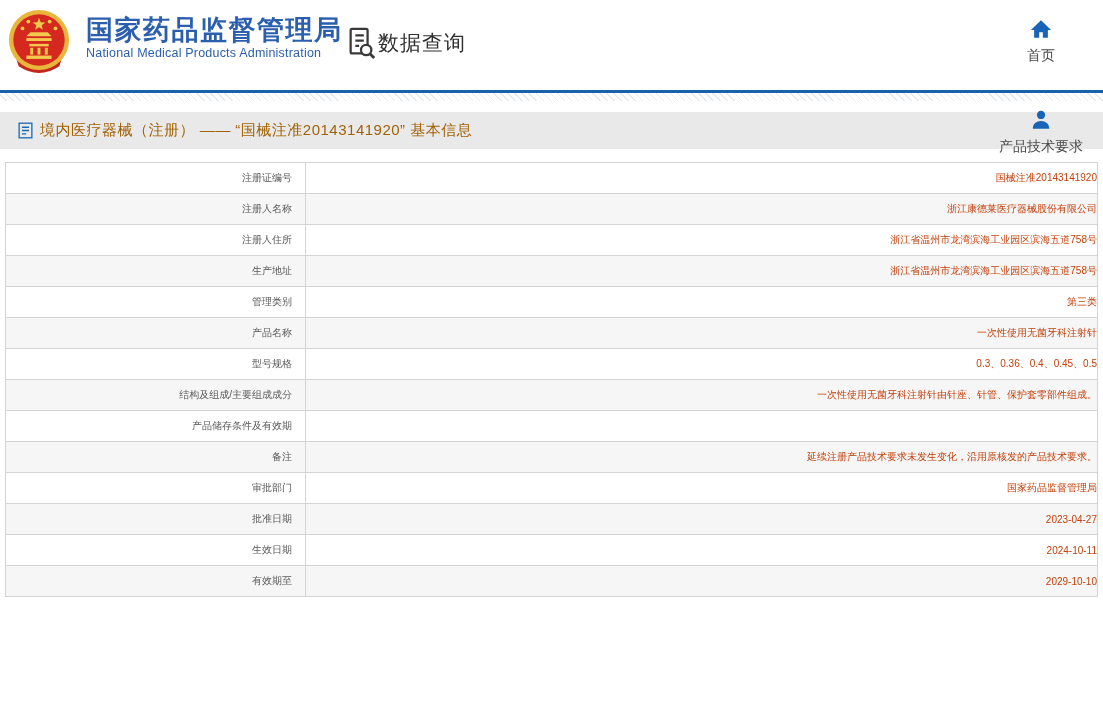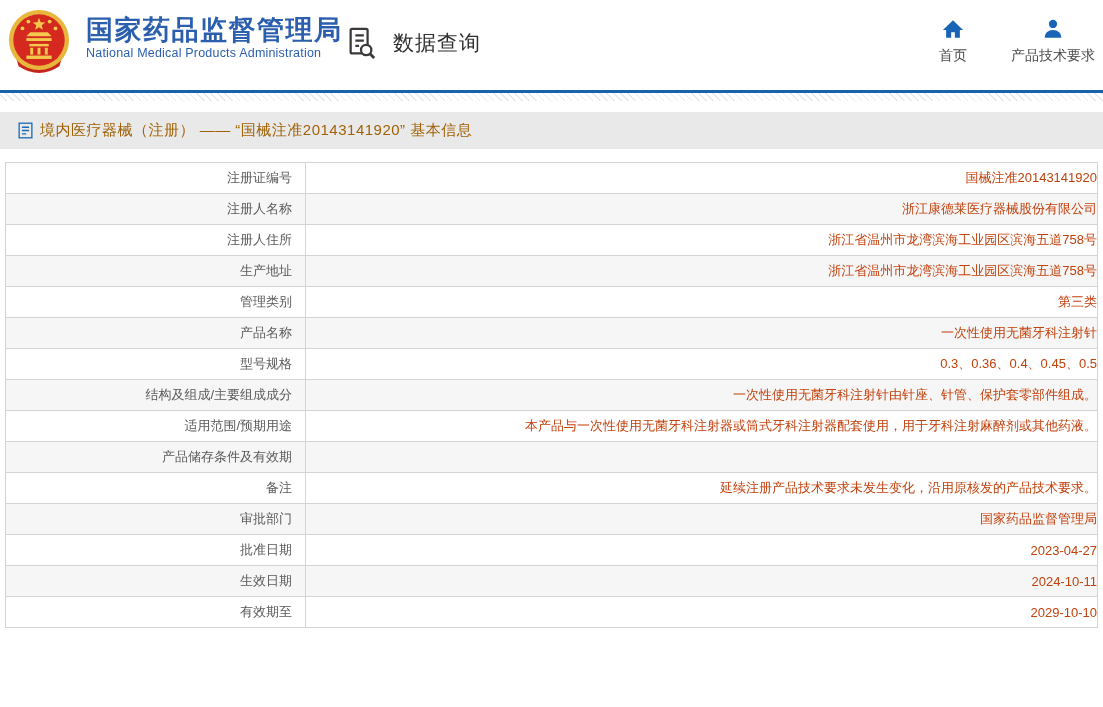--- a/index.html
+++ b/index.html
@@ -10,43 +10,43 @@
   .header { position:relative; height:90px; background:#fff; }
 
   .logo { position:absolute; left:6px; top:8px; display:flex; align-items:flex-start; cursor:pointer; }
   .emblem { width:66px; height:66px; display:block; }
   .org-names { margin-left:14px; padding-top:6px; }
   .org-cn { font-size:27px; font-weight:bold; color:#2b5fae; letter-spacing:1.5px; line-height:1.2; }
   .org-en { font-size:12.5px; color:#2b5fae; margin-top:0; letter-spacing:0.2px; }
 
   .query { position:absolute; left:345px; top:26px; display:flex; align-items:center; cursor:pointer; }
   .query svg { width:32px; height:34px; }
-  .query-label { font-size:21px; color:#2f2f2f; margin-left:16px; font-weight:500; letter-spacing:1px;font-family:Liberation Serif, serif; }
+  .query-label { font-size:21px; color:#2f2f2f; margin-left:1px; font-weight:500; letter-spacing:1px;font-family:Liberation Serif, serif; }
 
-  .nav { position:absolute; top:18px; right:8px; display:flex; gap:44px; }
+  .nav { position:absolute; top:18px; right:20px; display:flex; gap:44px;flex-direction:column; }
   .nav-item { display:flex; flex-direction:column; align-items:center; cursor:pointer; }
   .nav-item svg { width:22px; height:22px; }
   .nav-label { margin-top:7px; font-size:14px; color:#4a4a4a; white-space:nowrap; }
 
   
   .blue-line { height:3px; background:#1862ad; }
   .stripe-band { height:8px;
     background:repeating-linear-gradient(45deg,#ffffff 0px,#ffffff 4px,#e7eaed 4px,#e7eaed 5px); }
   .gap1 { height:11px; background:#fff; }
   .gap2 { height:13px; background:#fff; }
 
   
   .title-bar { height:37px; background:#e9e9e9; display:flex; align-items:center; padding-left:18px; }
   .page-icon { width:15px; height:17px; flex:0 0 auto; }
   .title-text { font-size:15px; color:#a16207; margin-left:7px; letter-spacing:0.5px; }
 
   
   .table-wrap { padding:0 5px; }
   table.info { width:100%; border-collapse:collapse; table-layout:fixed; }
-  table.info td { border:1px solid #d4d4d4; height:31px; font-size:13px; vertical-align:middle; }
+  table.info td { border:1px solid #d4d4d4; height:31px; font-size:10px; vertical-align:middle; }
   table.info tr:nth-child(even) td { background:#f6f6f6; }
   td.cell-label { width:300px; text-align:right; padding-right:13px; color:#5a5a5a; }
   td.cell-value { padding-left:13px; color:#c2410c;text-align:right; }
 </style>
 </head>
 <body>
 
 <div class="header">
 
   <div class="logo">
@@ -143,24 +143,20 @@
         </tr>
       <tr>
           <td class="cell-label">型号规格</td>
           <td class="cell-value">0.3、0.36、0.4、0.45、0.5</td>
         </tr>
       <tr>
           <td class="cell-label">结构及组成/主要组成成分</td>
           <td class="cell-value">一次性使用无菌牙科注射针由针座、针管、保护套零部件组成。</td>
         </tr>
       <tr>
-          <td class="cell-label">适用范围/预期用途</td>
-          <td class="cell-value">本产品与一次性使用无菌牙科注射器或筒式牙科注射器配套使用，用于牙科注射麻醉剂或其他药液。</td>
-        </tr>
-      <tr>
           <td class="cell-label">产品储存条件及有效期</td>
           <td class="cell-value"></td>
         </tr>
       <tr>
           <td class="cell-label">备注</td>
           <td class="cell-value">延续注册产品技术要求未发生变化，沿用原核发的产品技术要求。</td>
         </tr>
       <tr>
           <td class="cell-label">审批部门</td>
           <td class="cell-value">国家药品监督管理局</td>

